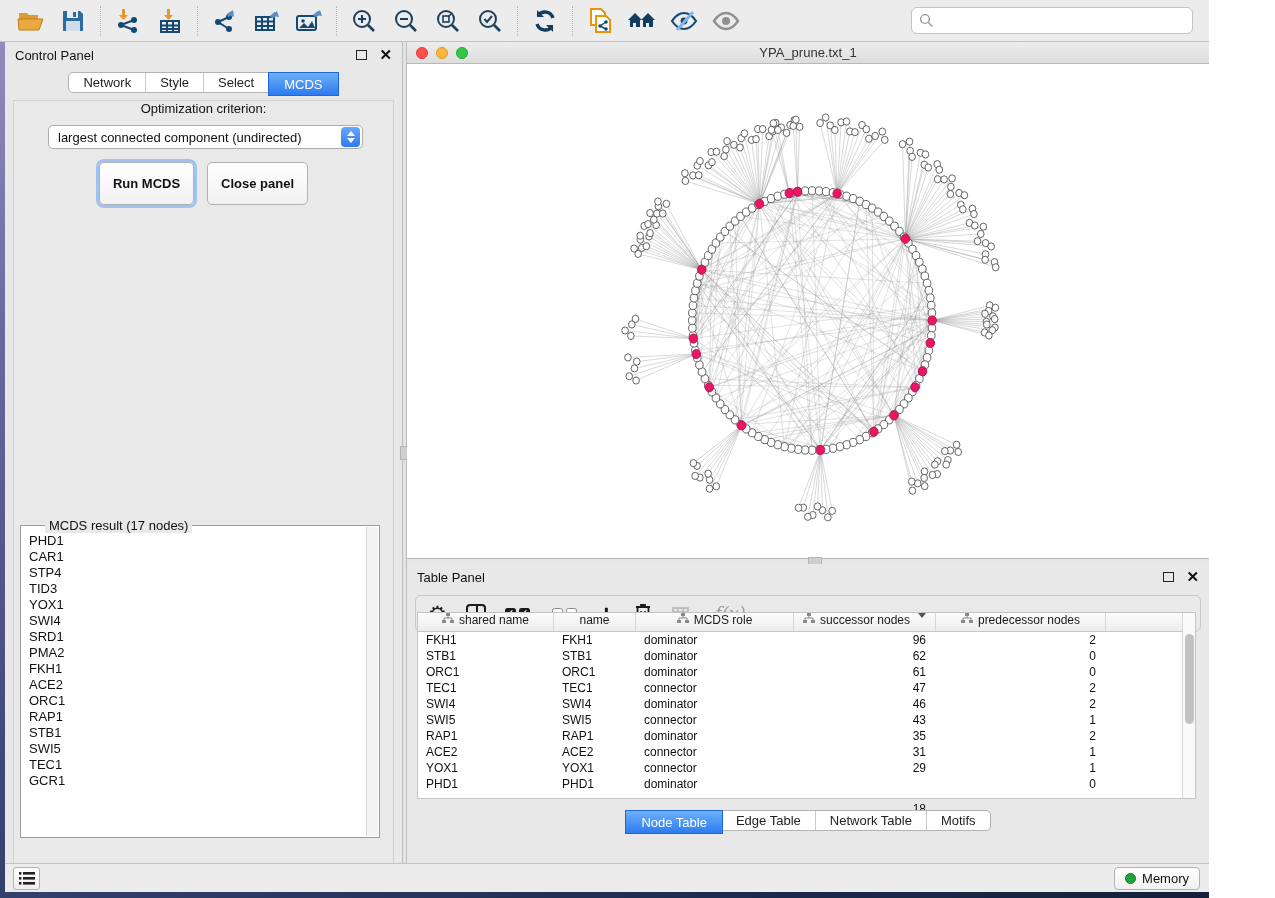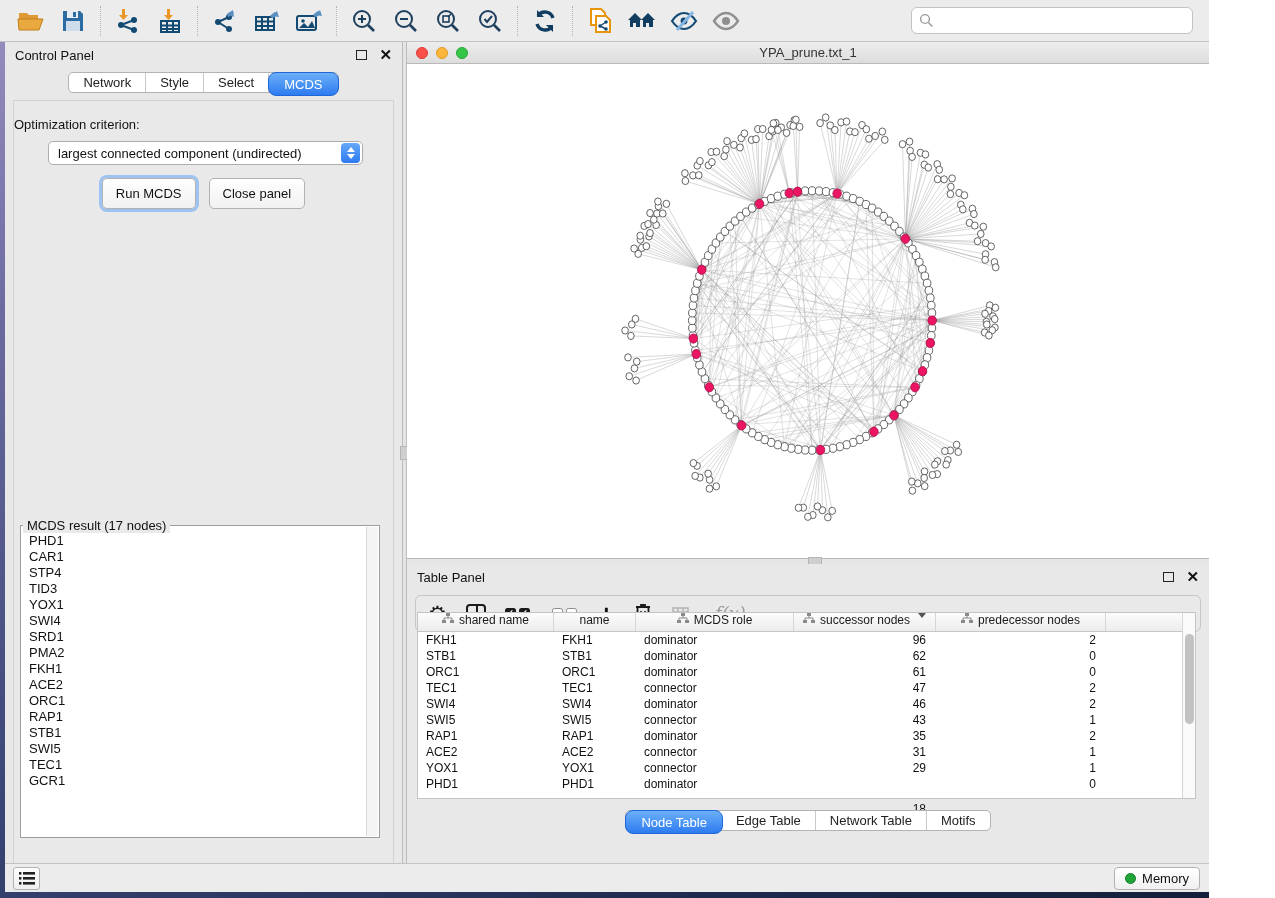--- a/index.html
+++ b/index.html
@@ -23,39 +23,39 @@
   
   #control-panel { width:398px; background:#e8e8e8; position:relative; border-right:1px solid #bdbdbd; }
   .panel-head { height:26px; display:flex; align-items:center; padding:0 10px; }
   .panel-title { font-size:13px; color:#111; flex:1; }
   .float-icon { width:11px; height:10px; border:1.5px solid #222; margin-right:12px; }
   .close-icon { font-size:15px; font-weight:bold; color:#111; line-height:10px; }
   .seg-tabs { display:flex; width:max-content; margin:4px auto 0 auto; background:#fff;
     border:1px solid #b3b3b3; border-radius:5px; height:21px; overflow:visible; }
   .seg { font-size:13px; color:#222; padding:2px 14px; border-right:1px solid #c9c9c9; display:flex; align-items:center; }
   .seg:last-child { border-right:none; }
-  .seg.active { background:linear-gradient(#6cb0f8,#2d7bf0); color:#fff; border-radius:8px; margin:-1px;
+  .seg.active { background:linear-gradient(#6cb0f8,#2d7bf0); color:#fff; border-radius:0; margin:-1px;
     border:1px solid #1f66d8; padding:11px 15px; }
   #mcds-area { position:absolute; left:8px; right:8px; top:58px; bottom:0; background:#e9e9e9;
     border:1px solid #d2d2d2; border-bottom:none; }
-  .crit-label { font-size:13px; color:#111; margin-top:16px; }
+  .crit-label { text-align:center; font-size:13px; color:#111; }
   .combo { margin:9px 30px 0 34px; height:24px; background:#fff; border:1px solid #adadad; border-radius:5px;
     display:flex; align-items:center; position:relative; padding-left:9px; }
   .combo-text { font-size:13px; color:#111; flex:1; }
   .combo-stepper { width:19px; height:20px; margin-right:2px; border-radius:4px;
     background:linear-gradient(#66a9f9,#2e7af1); display:flex; flex-direction:column; align-items:center; justify-content:center; gap:2px; }
   .tri-up { width:0; height:0; border-left:4px solid transparent; border-right:4px solid transparent; border-bottom:5px solid #fff; }
   .tri-dn { width:0; height:0; border-left:4px solid transparent; border-right:4px solid transparent; border-top:5px solid #fff; }
   .btn-row { display:flex; justify-content:center; gap:13px; margin-top:13px; }
   .mac-btn { font-size:13px; color:#111; background:linear-gradient(#ffffff,#f1f1f1); border:1px solid #b2b2b2;
-    border-radius:5px; padding:7px 13px; }
+    border-radius:5px; padding:13px 13px;font-weight:bold; }
   .mac-btn.focus { box-shadow:0 0 0 3px rgba(110,170,245,.6); }
   #result-box { position:absolute; left:6px; right:13px; top:424px; bottom:25px; border:1px solid #9d9d9d;
     background:#fff; }
-  #result-legend { position:absolute; top:-8px; left:2px; background:#e9e9e9; font-size:13px; color:#111; padding:0 4px; }
+  #result-legend { position:absolute; top:-8px; left:24px; background:#e9e9e9; font-size:13px; color:#111; padding:0 4px; }
   #result-list { position:absolute; inset:1px 13px 1px 1px; overflow:hidden; padding:6px 0 0 7px; }
   #result-list div { font-size:13px; line-height:16px; color:#111; }
   #result-scroll { position:absolute; top:1px; bottom:1px; right:1px; width:12px; background:#f4f4f4; border-left:1px solid #d8d8d8; }
 
   
   #vsplit { width:4px; background:#e4e4e4; border-right:1px solid #bdbdbd; position:relative; }
   #vsplit .grip, #hsplit .grip { position:absolute; background:#cfcfcf; border:1px solid #b5b5b5; }
   #vsplit .grip { left:-3px; top:404px; width:9px; height:14px; }
   #hsplit { height:5px; background:#e6e6e6; position:relative; }
   #hsplit .grip { left:50%; top:-2px; width:14px; height:8px; }

